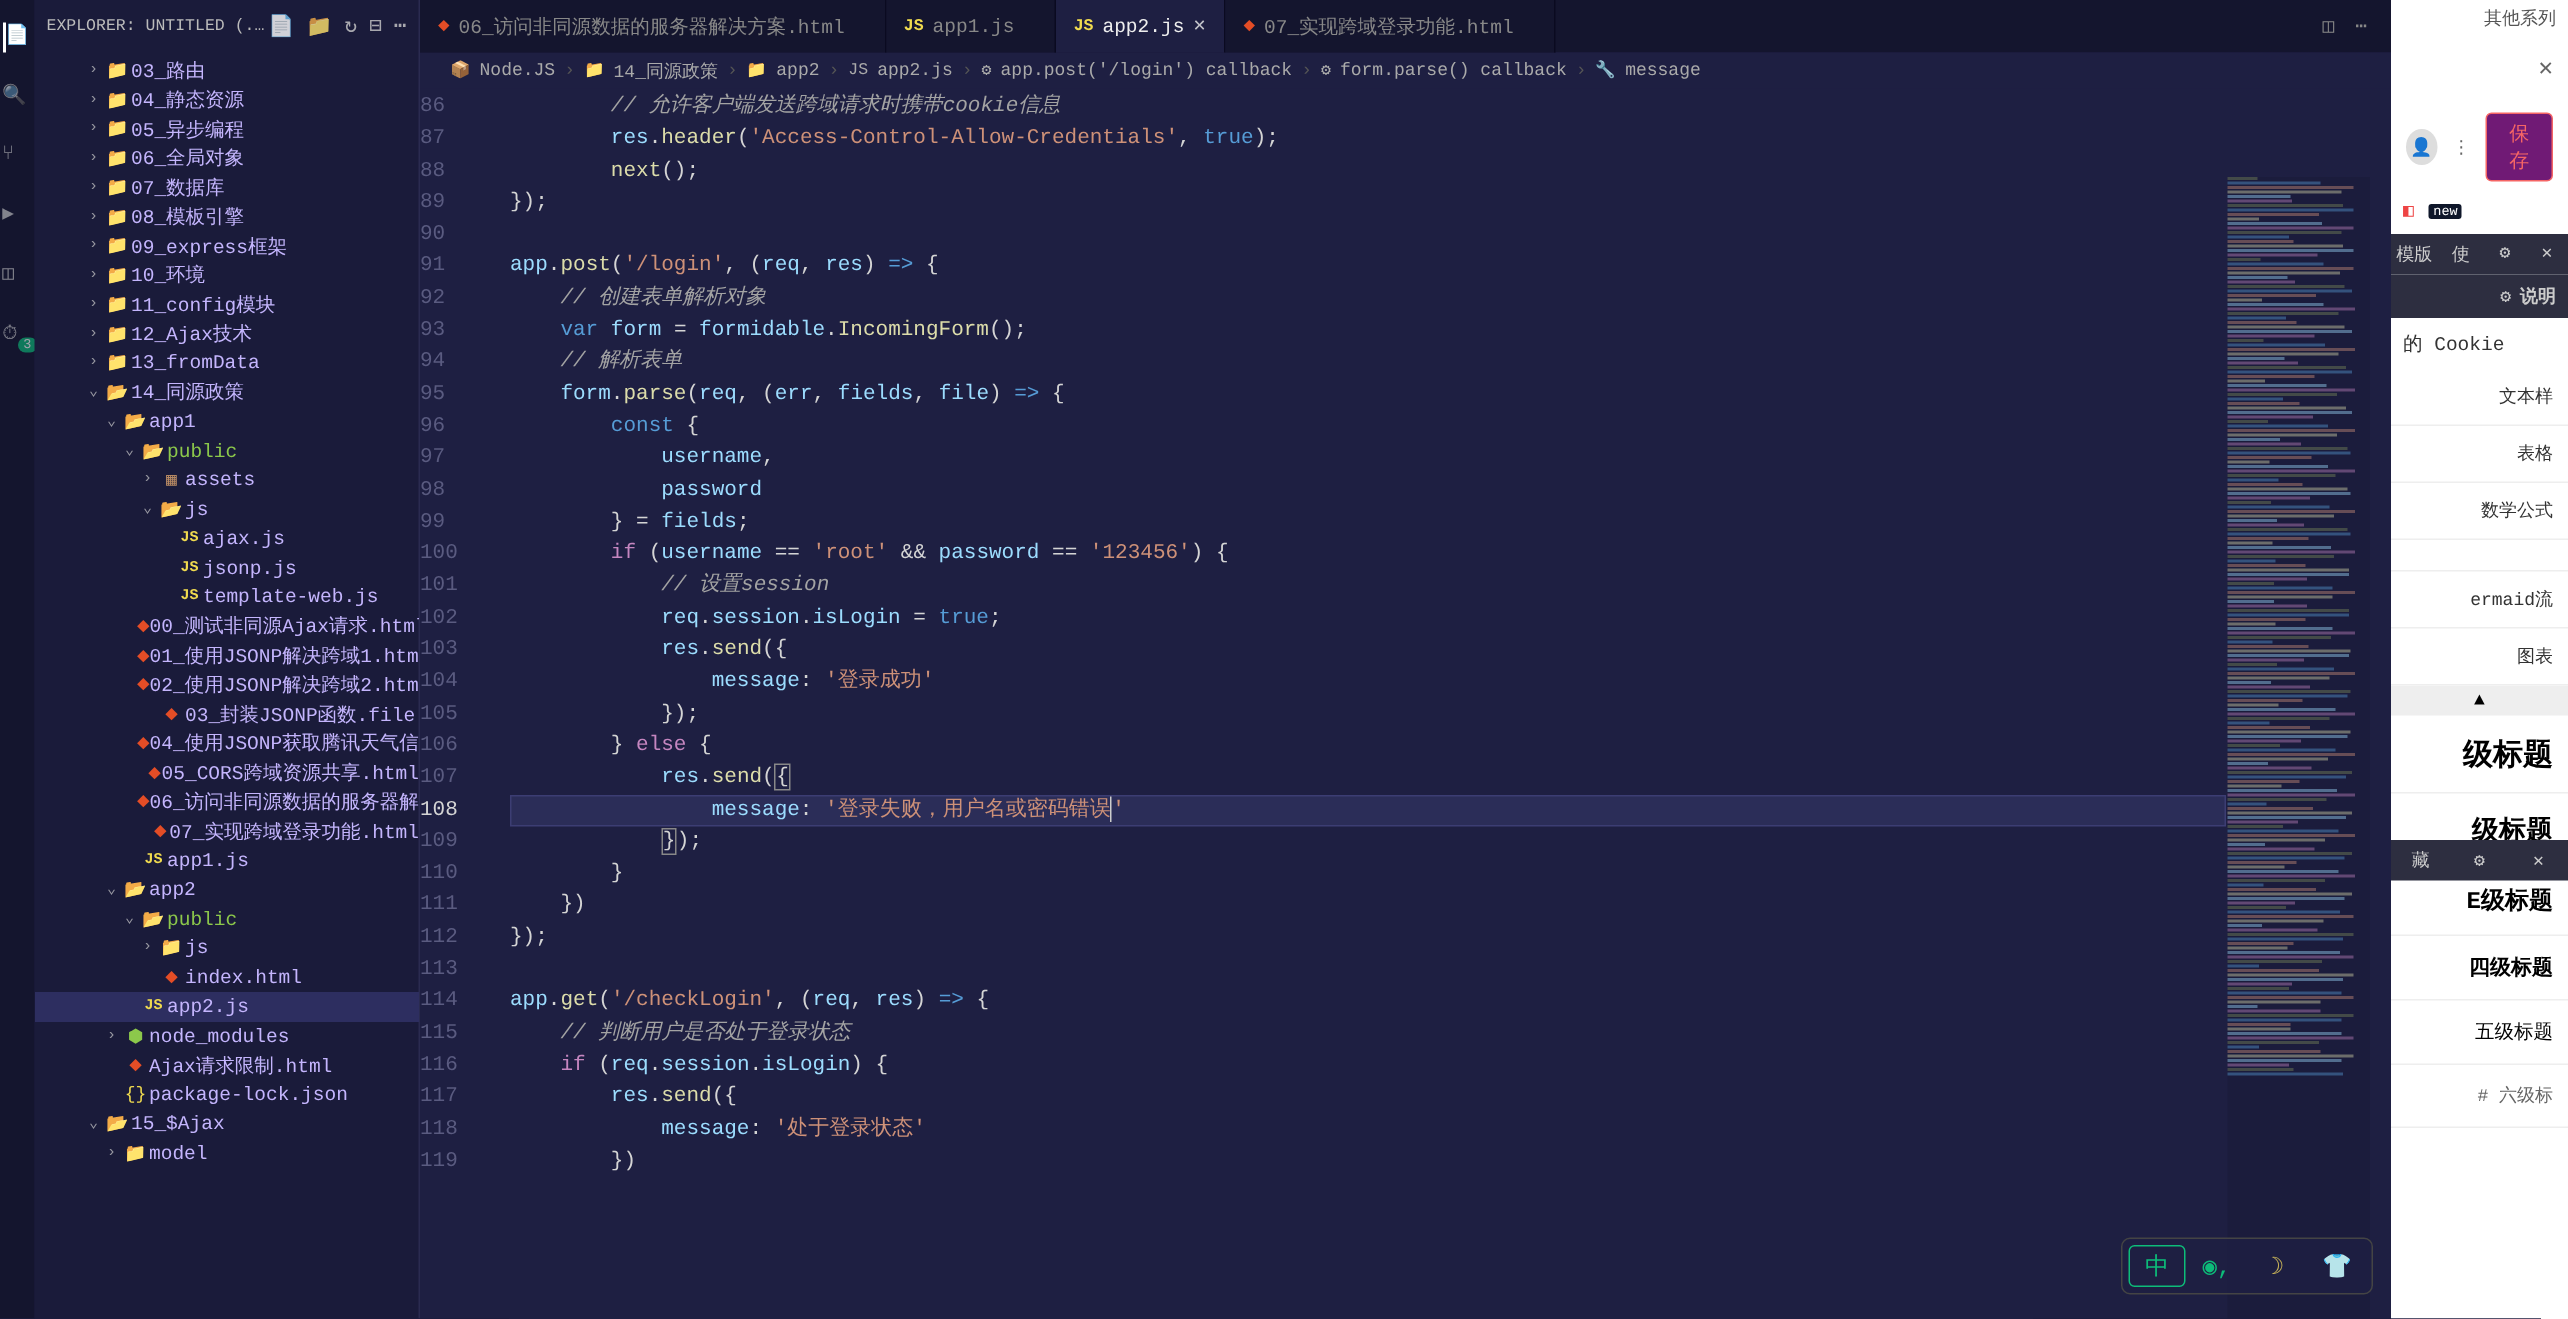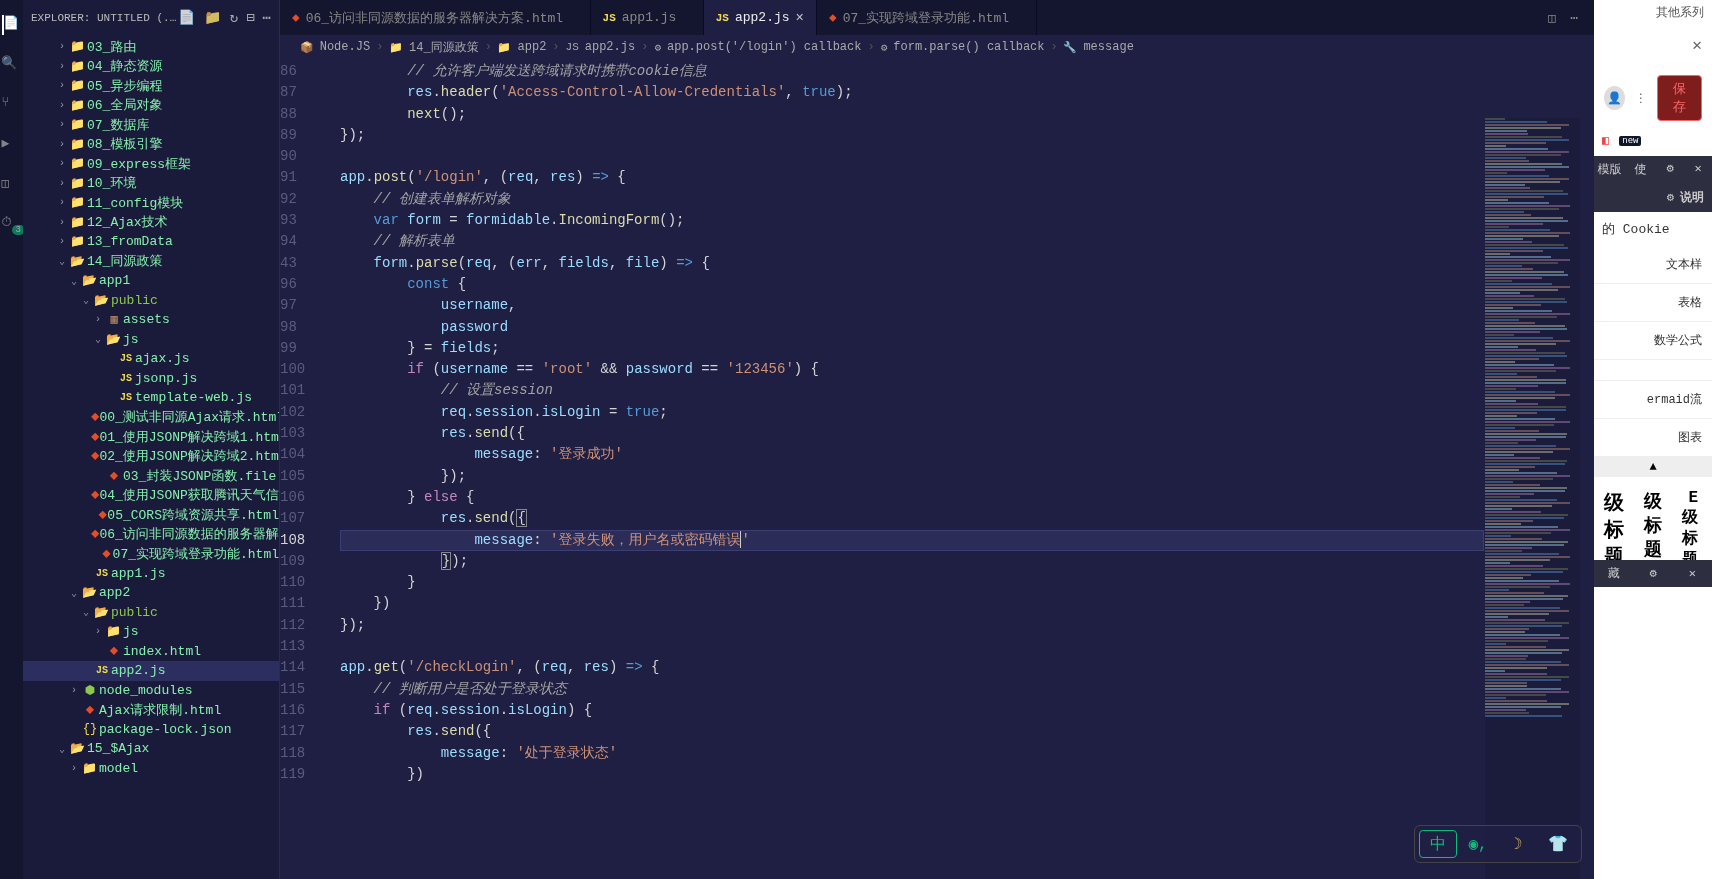--- a/index.html
+++ b/index.html
@@ -11,21 +11,21 @@
 .sidebar { position: absolute; left: 23px; top: 0; width: 257px; height: 100%; background: #1a1b3a; border-right: 1px solid #2a2b50; }
 .sidebar-header { display: flex; align-items: center; justify-content: space-between; padding: 4px 8px; height: 35px; }
 .sidebar-title { font-size: 11px; color: #bbb; white-space: nowrap; overflow: hidden; text-overflow: ellipsis; flex: 1; }
 .sidebar-actions { display: flex; gap: 8px; }
 .sidebar-actions span { cursor: pointer; opacity: 0.8; font-size: 14px; }
 .tree { padding: 2px 0; overflow-y: auto; height: calc(100% - 35px); }
 .tree-item { display: flex; align-items: center; height: 19.5px; cursor: pointer; white-space: nowrap; font-size: 13px; }
 .tree-item.selected { background: #2d2e60; }
 .tree-chevron { width: 14px; font-size: 10px; text-align: center; opacity: 0.7; }
 .tree-icon { width: 18px; text-align: center; font-size: 12px; }
-.tree-label { color: #86efac; }
+.tree-label { color: #c4b5fd; }
 .ico-folder { color: #c09553; }
 .ico-folder-open { color: #dcb67a; }
 .ico-html { color: #e44d26; }
 .ico-js { color: #f0db4f; font-size: 10px; font-weight: bold; }
 .ico-json { color: #f0db4f; }
 .editor-area { position: absolute; left: 280px; top: 0; right: 0; height: 100%; background: #1e1f42; }
 .tabs { display: flex; height: 35px; background: #14152e; align-items: stretch; }
 .tab { display: flex; align-items: center; padding: 0 12px; gap: 6px; background: #14152e; color: #888; cursor: pointer; border-right: 1px solid #0a0a20; font-size: 13px; }
 .tab.active { background: #1e1f42; color: #eee; }
 .tab .tab-close { opacity: 0; font-size: 14px; }
@@ -49,36 +49,36 @@
 .c-white { color: #d4d4d4; }
 .c-paren { color: #d4d4d4; }
 .c-arrow { color: #569cd6; }
 .bracket-hl { border: 1px solid #888; }
 .cursor-caret { display: inline-block; width: 1px; height: 17px; background: #ccc; vertical-align: text-bottom; position: relative; }
 .minimap { position: absolute; right: 14px; top: 59px; width: 95px; height: calc(100% - 59px); background: #1a1b3a; opacity: 0.7; }
 .minimap-line { height: 2px; margin-bottom: 1px; }
 .right-panel { position: absolute; right: 0; top: 0; width: 118px; height: 100%; background: #fff; color: #000; font-size: 12px; display: flex; flex-direction: column; }
 .rp-top { display: flex; justify-content: flex-end; align-items: center; gap: 10px; padding: 10px; }
 .rp-btn-close { font-size: 16px; cursor: pointer; color: #666; }
-.rp-btn-save { border: 1px solid #f56565; color: #f56565; border-radius: 4px; padding: 4px 10px; background: #7f1d1d; cursor: pointer; }
+.rp-btn-save { border: 1px solid #f56565; color: #f56565; border-radius: 4px; padding: 4px 10px; background: #701a75; cursor: pointer; }
 .rp-avatar { width: 24px; height: 24px; border-radius: 50%; background: #ddd; display: flex; align-items: center; justify-content: center; font-size: 12px; color: #777; }
 .rp-icons { display: flex; align-items: center; gap: 10px; padding: 2px 8px; }
 .rp-new-badge { background: #0f172a; color: #fff; font-size: 9px; padding: 0 3px; border-radius: 2px; font-family: Liberation Mono, monospace; }
 .rp-tabbar { display: flex; background: #2d2e40; color: #ccc; margin-top: 6px; }
 .rp-tabbar .rp-tab { flex: 1; text-align: center; padding: 5px 0; font-size: 12px; }
 .rp-tabbar .rp-gear { width: 28px; text-align: center; padding: 5px 0; cursor: pointer; }
 .rp-tabbar .rp-x { width: 28px; text-align: center; padding: 5px 0; cursor: pointer; }
 .rp-section { padding: 6px 8px; display: flex; align-items: center; background: #2d2e40; color: #ccc; }
 .rp-section .gear { margin-left: auto; }
 .rp-list { background: #fff; flex: 1; overflow: hidden; }
 .rp-item { padding: 10px 10px; border-bottom: 1px solid #eee; font-size: 12px; color: #333; text-align: right; white-space: nowrap; }
 .rp-bar2 { display: flex; background: #2d2e40; color: #ccc; align-items: center; }
 .rp-bar2 .b2i { flex: 1; text-align: center; padding: 5px 0; cursor: pointer; }
 .rp-cookie { padding: 8px; font-size: 13px; color: #333; text-align: left; }
-.rp-headings { display: flex; }
+.rp-headings { display: flex; flex-direction: column; }
 .rp-headings .hd { padding: 12px 10px; border-bottom: 1px solid #eee; text-align: right; }
 .rp-h1 { font-size: 20px; font-weight: bold; } .rp-h2 { font-size: 18px; font-weight: bold; }
 .rp-h3 { font-size: 16px; font-weight: bold; } .rp-h4 { font-size: 14px; font-weight: bold; }
 .rp-h5 { font-size: 13px; } .rp-h6 { font-size: 12px; color: #666; }
 .floating-toolbar { position: absolute; right: 130px; bottom: 16px; display: flex; gap: 2px; background: rgba(30,31,66,0.8); border: 1px solid #444; border-radius: 6px; padding: 4px; }
 .floating-toolbar .ft { width: 38px; height: 28px; display: flex; align-items: center; justify-content: center; border-radius: 4px; cursor: pointer; font-size: 16px; }
 .ft1 { color: #0dbc79; border: 1px solid #0dbc79; } .ft2 { color: #0dbc79; } .ft3 { color: #c9b458; } .ft4 { color: #4ec9b0; }
 .rp-scroll-arrow { text-align: center; padding: 3px 0; background: #eee; cursor: pointer; }
 </style>
 </head>
@@ -352,21 +352,21 @@
     <div class="gutter" id="gutter">
         <div>86</div>
         <div>87</div>
         <div>88</div>
         <div>89</div>
         <div>90</div>
         <div>91</div>
         <div>92</div>
         <div>93</div>
         <div>94</div>
-        <div>43</div>
+        <div>95</div>
         <div>96</div>
         <div>97</div>
         <div>98</div>
         <div>99</div>
         <div>100</div>
         <div>101</div>
         <div>102</div>
         <div>103</div>
         <div>104</div>
         <div>105</div>

